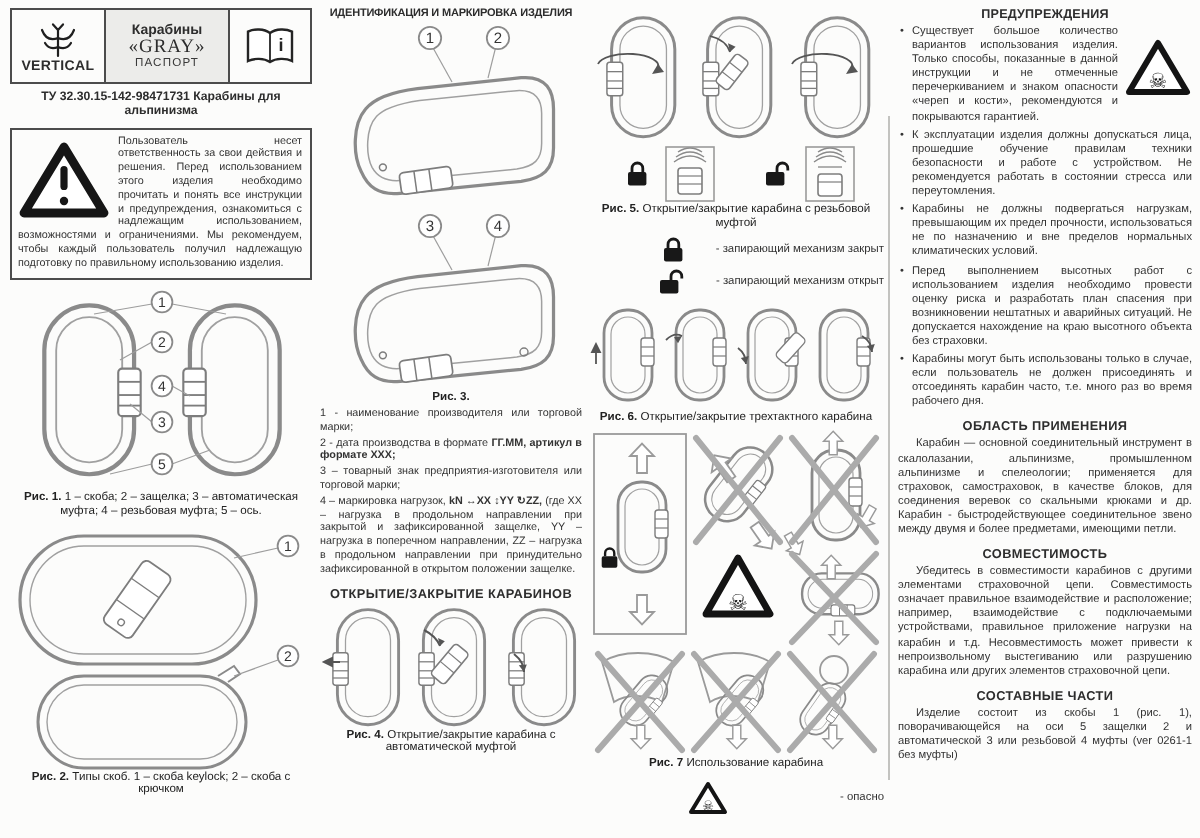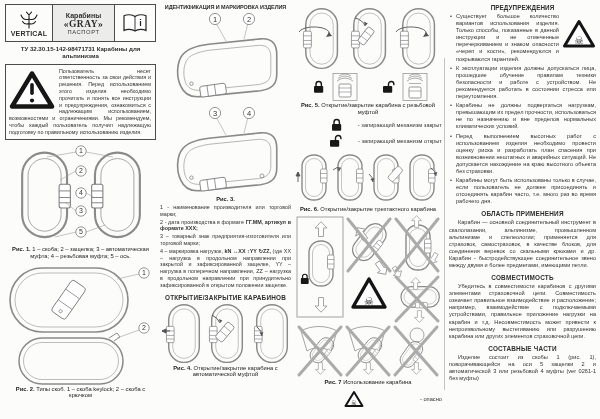--- a/index.html
+++ b/index.html
@@ -14,21 +14,21 @@
 
   
   .hdr{display:flex;border:1.2px solid #4c4c4c;height:38px}
   .hcell{border-right:1.2px solid #4c4c4c;display:flex;flex-direction:column;align-items:center;justify-content:center}
   .hcell:last-child{border-right:none}
   .hc1{width:47px}
   .hc2{width:62px;background:#ececea}
   .hc3{width:39px}
   .brand{font-size:7px;font-weight:bold;letter-spacing:.2px;margin-top:1px}
   .pt{font-size:7px;font-weight:bold}
-  .mdl{font-family:"Liberation Serif",serif;font-size:9.5px;font-weight:bold;letter-spacing:.5px}
+  .mdl{font-family:"Liberation Serif",serif;font-size:9.5px;font-weight:normal;letter-spacing:.5px}
   .dt{font-size:5.8px;letter-spacing:.6px;color:#3a3a3a}
 
   .tu{margin-top:3px;font-size:6.1px;font-weight:bold;text-align:center;line-height:1.2}
 
   .warnbox{margin-top:4px;border:1.2px solid #4c4c4c;padding:3px 4px 3px 3px;font-size:5.4px;line-height:1.26;text-align:justify;color:#333;min-height:70px}
   .warnbox svg{float:left;margin:2px 4px 1px 0}
 
   .h1{font-size:5.5px;font-weight:bold;text-align:center;white-space:nowrap;letter-spacing:-.1px}
   .h2{font-size:6.3px;font-weight:bold;text-align:center;letter-spacing:.1px}
   .cap{font-size:5.8px;line-height:1.2;text-align:center;color:#222}

